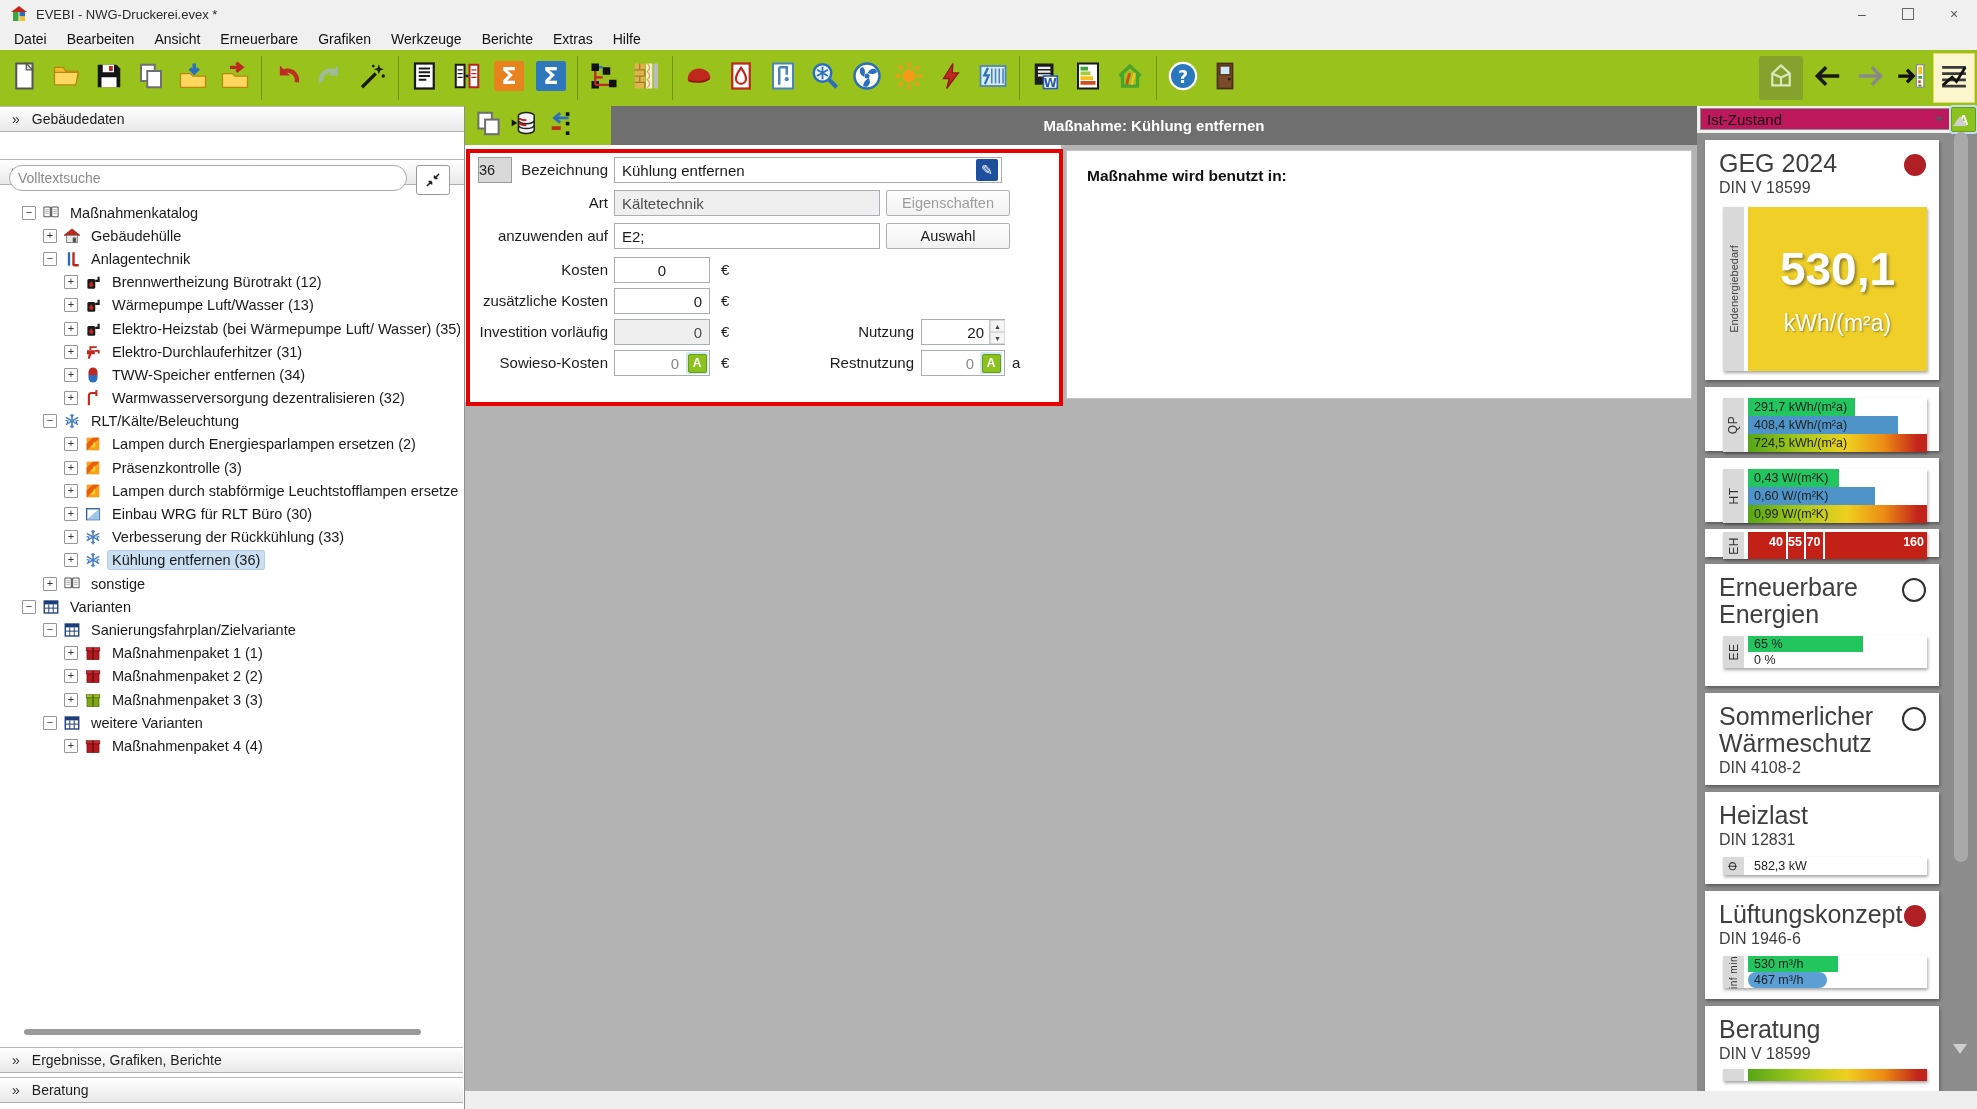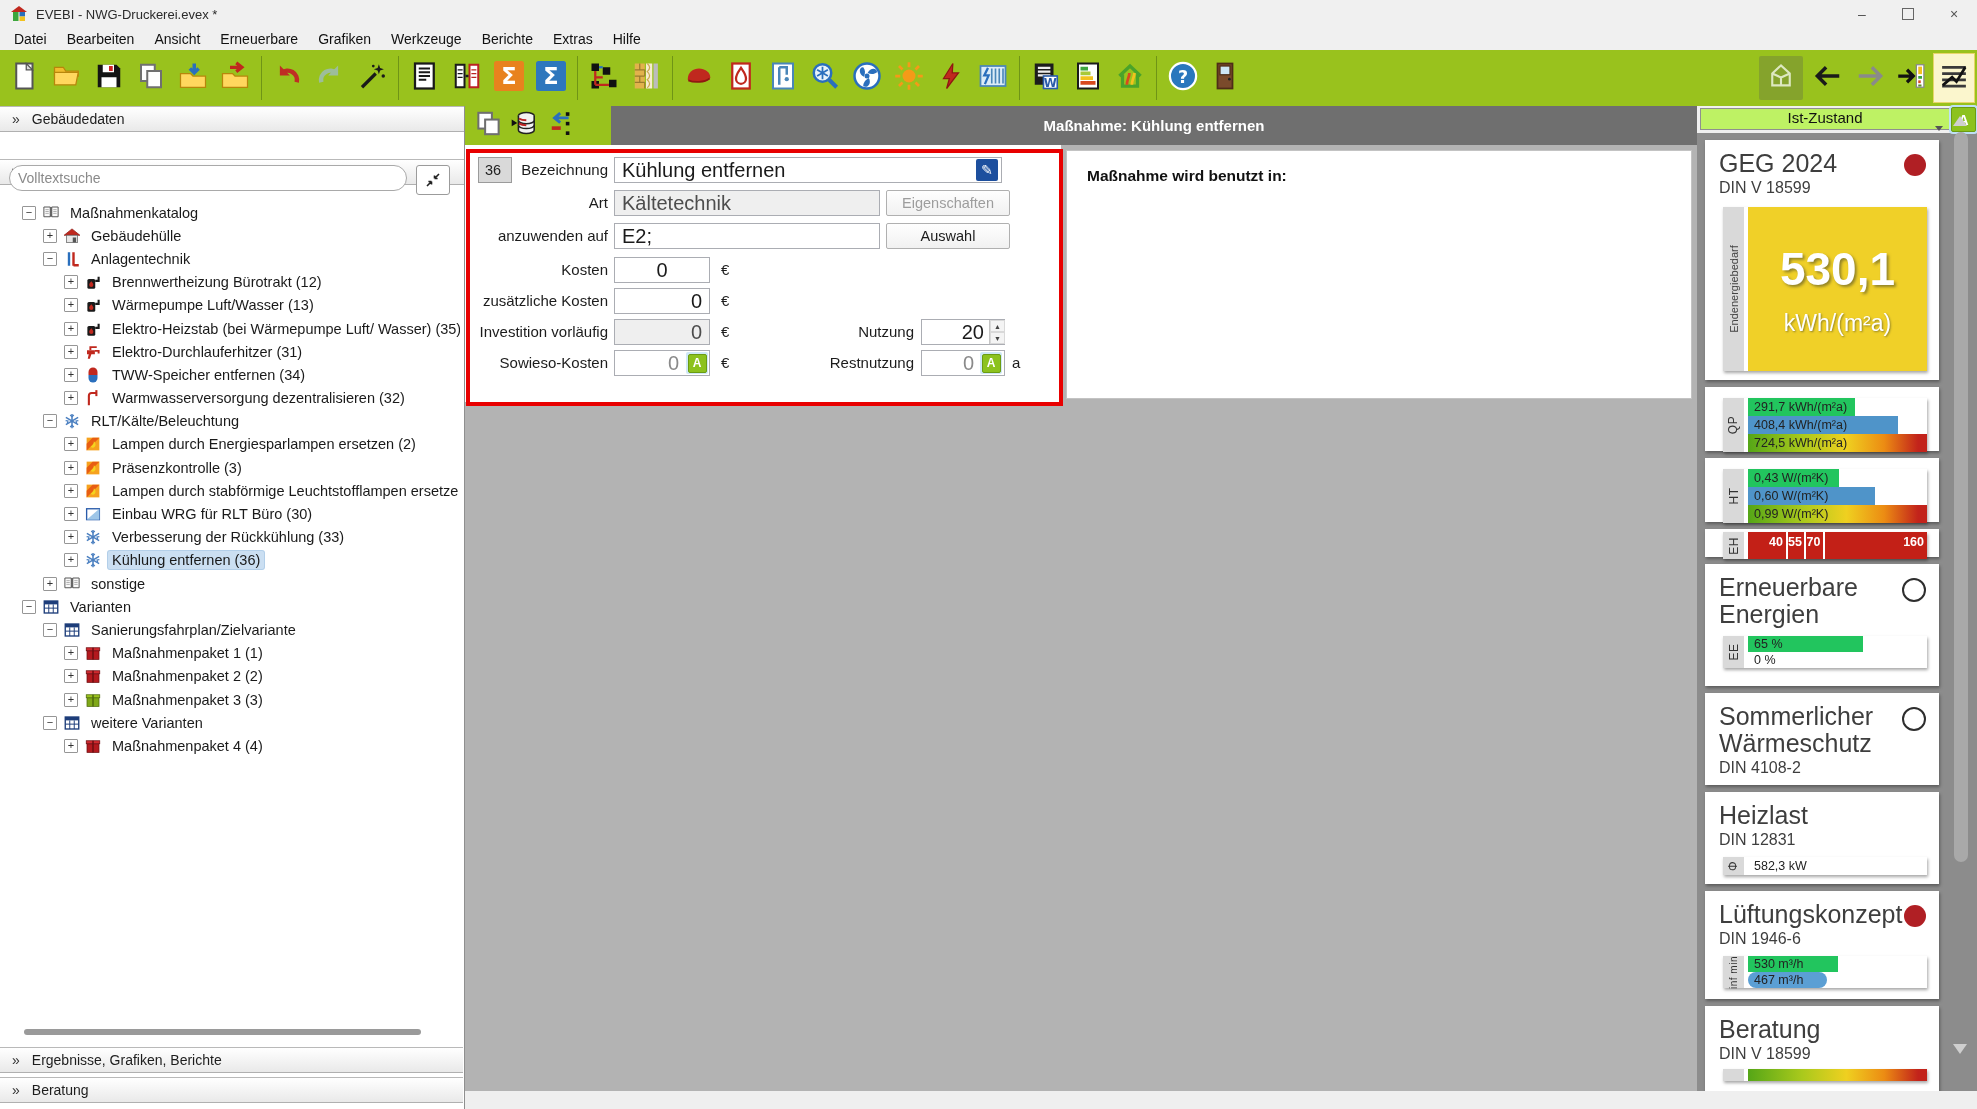--- a/index.html
+++ b/index.html
@@ -61,43 +61,43 @@
   #main-topbar{position:absolute;left:0;top:0;width:1232px;height:39px;display:flex;}
   #minibar{width:146px;height:39px;background:#99c21d;display:flex;align-items:center;gap:8px;padding-left:10px;box-sizing:border-box;}
   #minibar svg{width:27px;height:27px;}
   #main-title{flex:1;background:#6f6f6f;color:#fff;font-weight:bold;font-size:15px;display:flex;align-items:center;justify-content:center;}
   #form-panel{position:absolute;left:0;top:39px;width:596px;height:257px;background:#fff;}
   #usedin-panel{position:absolute;left:601px;top:44px;width:626px;height:249px;background:#fff;border:1px solid #c3c3c3;box-sizing:border-box;padding:16px 20px;}
   #usedin-title{font-weight:bold;font-size:15.5px;color:#111;}
   #annotation-box{left:466px;top:149px;width:589px;height:249px;border:4px solid #e80000;z-index:60;pointer-events:none;}
 
   .flabel{position:absolute;left:0;width:143px;text-align:right;font-size:15px;color:#1c1c1c;line-height:26px;}
-  .fi{position:absolute;height:26px;border:1px solid #abadb3;font-size:20px;padding:9px 7px;box-sizing:border-box;
+  .fi{position:absolute;height:26px;border:1px solid #abadb3;font-size:15px;padding:9px 7px;box-sizing:border-box;
       font-family:inherit;color:#1a1a1a;background:#fff;}
   .fi:disabled,.fi.dis{background:#efefef;color:#4d4d4d;}
   .fbtn{position:absolute;width:124px;height:26px;border:1px solid #b0b0b0;border-radius:2px;
       background:linear-gradient(#fefefe,#f1f1f1);font-size:14.5px;font-family:inherit;color:#1b1b1b;}
   .fbtn.dis{color:#9d9d9d;}
   .unit{position:absolute;font-size:15px;line-height:26px;color:#1c1c1c;}
   #id-box{position:absolute;left:13px;top:12px;width:34px;height:26px;background:#d9d9d9;border:1px solid #9b9b9b;
-      box-sizing:border-box;font-size:14.5px;text-align:left;padding-left:6px;line-height:24px;color:#222;}
+      box-sizing:border-box;font-size:14.5px;text-align:left;padding-left:0;line-height:24px;color:#222;}
   #pencil-btn{position:absolute;width:22px;height:22px;background:#1d4f9e;color:#fff;display:flex;align-items:center;
       justify-content:center;font-size:14px;border-radius:2px;}
   .abadge{position:absolute;width:22px;height:22px;background:#cfe8f6;display:flex;align-items:center;justify-content:center;border-radius:2px;}
   .abadge .ag{width:17px;height:17px;background:#8cc21e;border:1px solid #6b9c13;color:#fff;font-weight:bold;font-size:12px;
       display:flex;align-items:center;justify-content:center;border-radius:2px;}
   .spin{position:absolute;width:15px;height:24px;display:flex;flex-direction:column;border-left:1px solid #c5c5c5;}
   .spin span{flex:1;display:flex;align-items:center;justify-content:center;font-size:7px;color:#444;background:#f4f4f4;border:1px solid #d9d9d9;}
   #bottom-strip{left:465px;top:1091px;width:1512px;height:18px;background:#efefef;z-index:30;}
 
   
   #rightpanel{left:1697px;top:106px;width:280px;height:1003px;background:#8c8c8c;}
   #rp-top{position:absolute;left:0;top:0;width:280px;height:27px;background:#f0f0f0;display:flex;align-items:center;}
-  #rp-select{position:absolute;left:3px;top:2px;width:250px;height:22px;background:#bef264;border:1px solid #8f8f8f;
-     font-size:15px;padding:0 6px;display:flex;align-items:center;box-sizing:border-box;color:#111;flex-direction:column;}
+  #rp-select{position:absolute;left:3px;top:2px;width:250px;height:22px;background:#be185d;border:1px solid #8f8f8f;
+     font-size:15px;padding:0 6px;display:flex;align-items:center;box-sizing:border-box;color:#111;}
   #rp-select .dd{margin-left:auto;width:0;height:0;border-left:4px solid transparent;border-right:4px solid transparent;border-top:5px solid #555;}
   #rp-abtn{position:absolute;right:1px;top:1px;width:23px;height:23px;background:#8cc21e;border:1px solid #6b9c13;
      box-shadow:0 0 0 2px #bfe0f5;border-radius:2px;color:#fff;font-weight:bold;font-size:14px;
      display:flex;align-items:center;justify-content:center;}
   #rp-cards{position:absolute;left:0;top:28px;width:280px;bottom:0;overflow:hidden;}
   .card{position:relative;background:#fff;margin:0 38px 7px 8px;box-shadow:1px 2px 3px rgba(0,0,0,.35);
         padding:6px 6px;box-sizing:border-box;}
   .card-title{font-size:25px;color:#3e3e3e;line-height:1.08;padding:4px 0 0 8px;}
   .card-sub{font-size:16px;color:#3e3e3e;padding:2px 0 0 8px;}
   .dot{position:absolute;right:13px;top:14px;width:22px;height:22px;border-radius:50%;}

